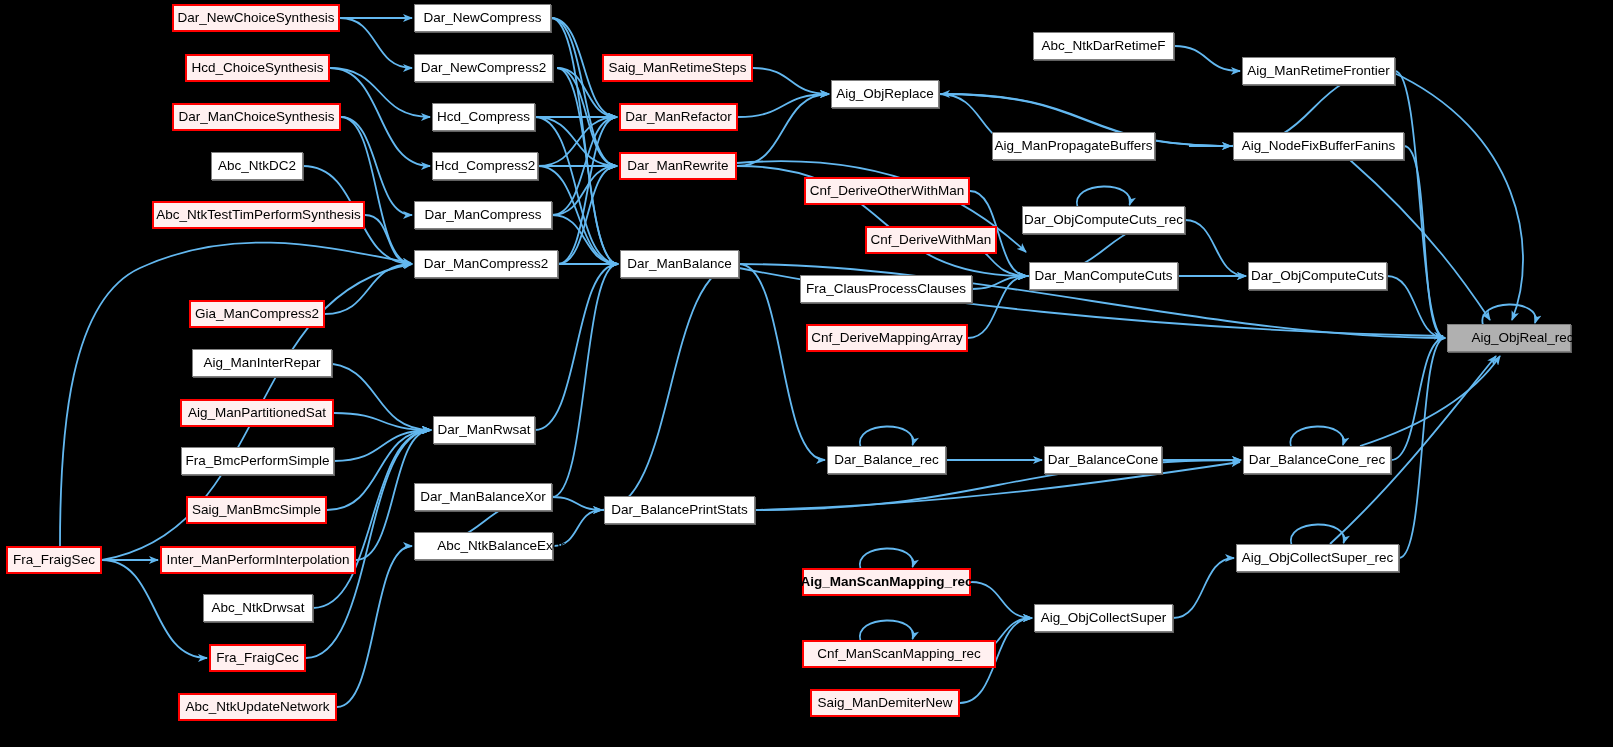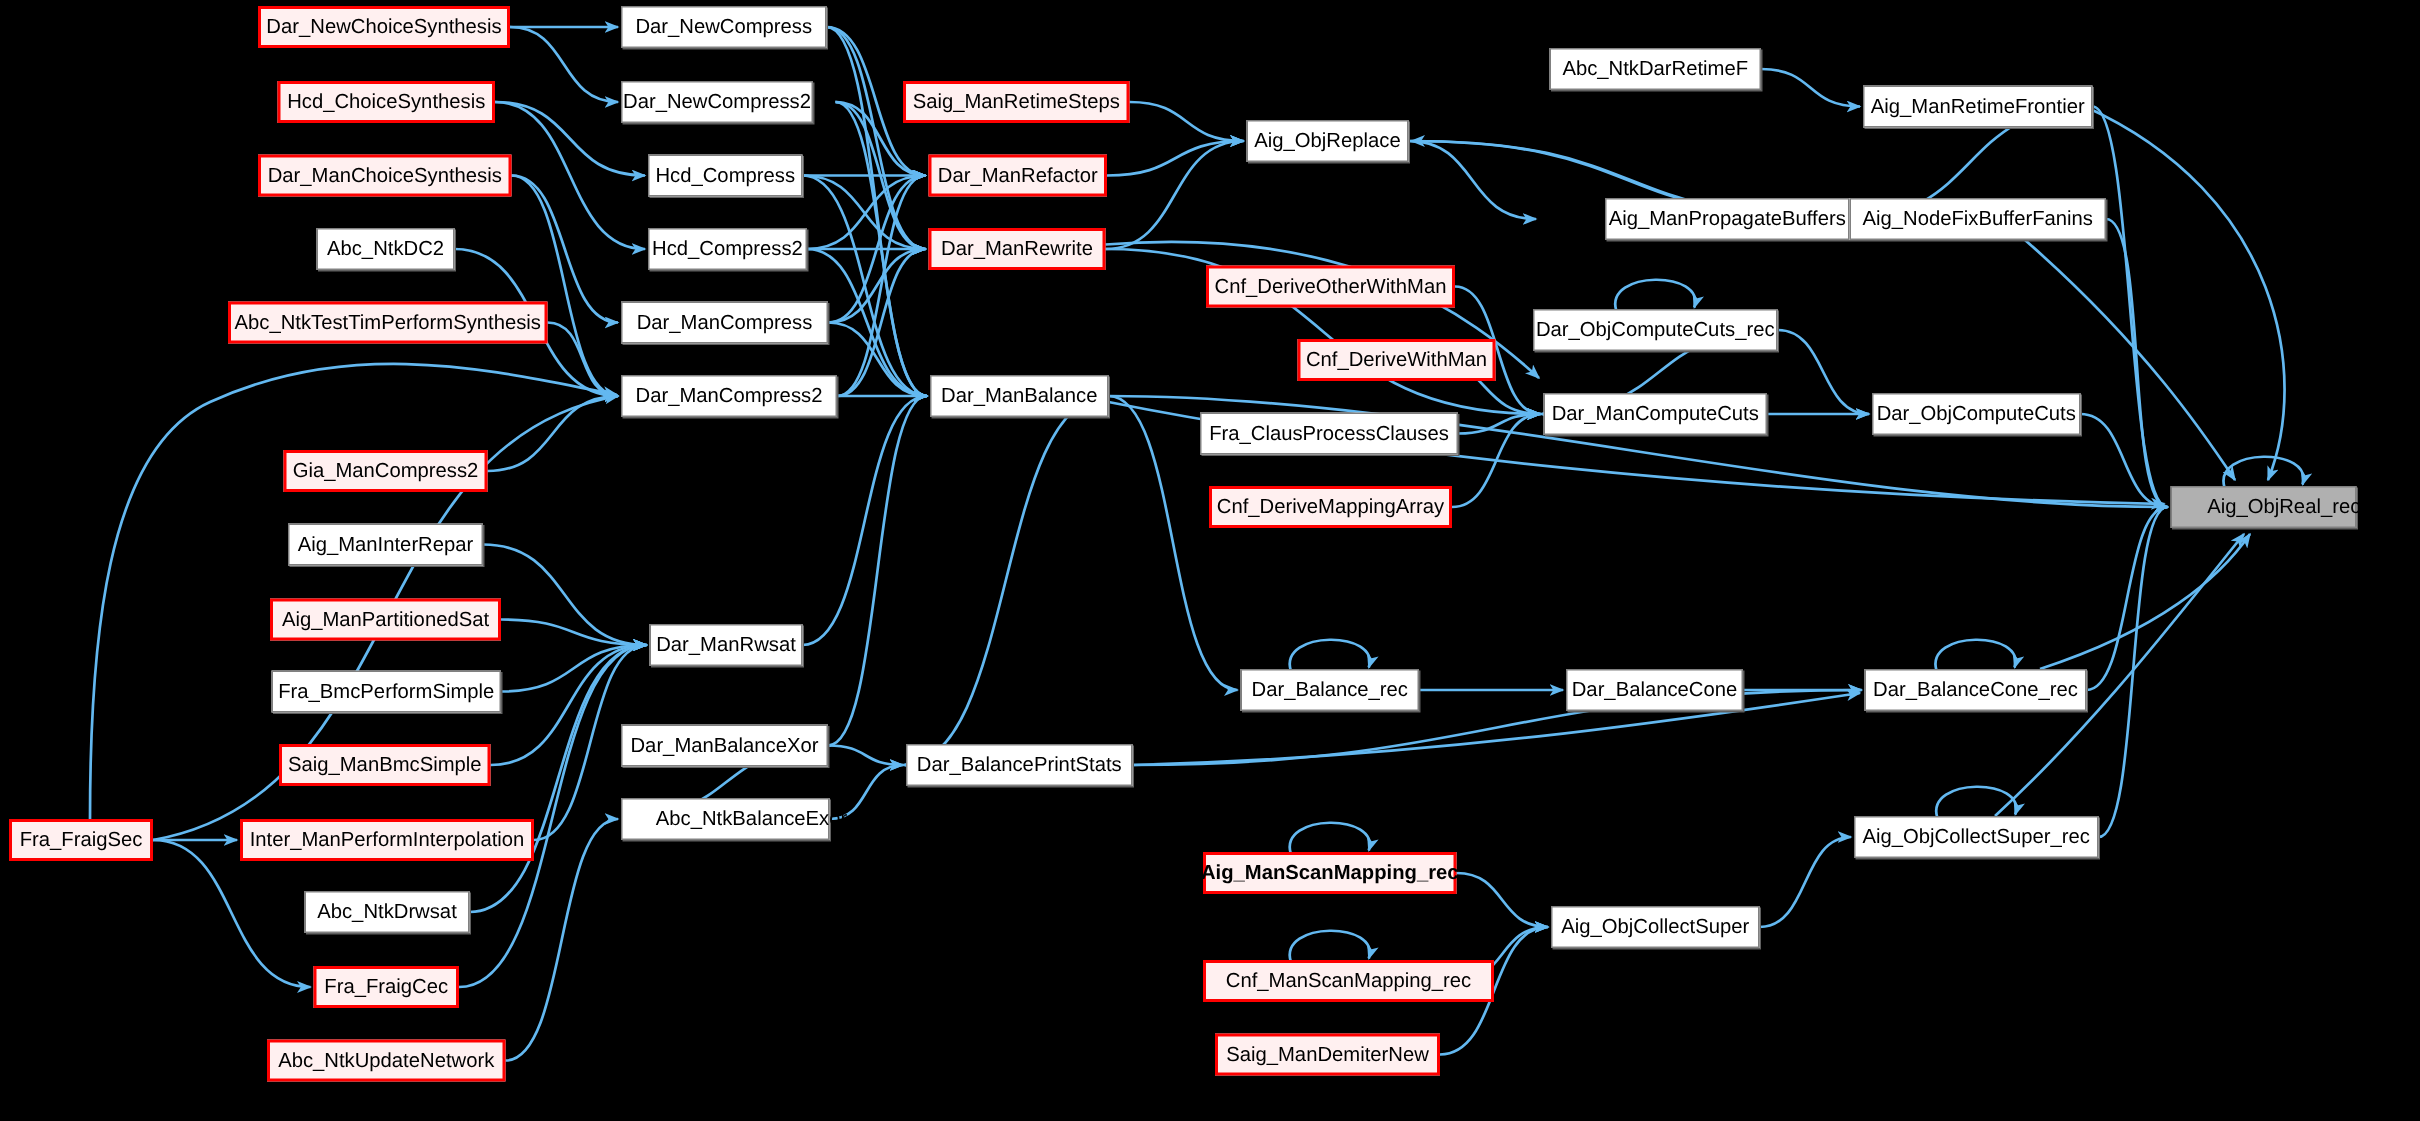--- a/index.html
+++ b/index.html
@@ -150,39 +150,39 @@
       </div>
       <div class="node" style="left: 1033px; top: 32px; width: 141px;">
         <span class="lbl">Abc_NtkDarRetimeF</span>
       </div>
       <div class="node" style="left: 1242px; top: 57px; width: 153px;">
         <span class="lbl">Aig_ManRetimeFrontier</span>
       </div>
       <div class="node red" style="left: 185px; top: 54px; width: 145px;">
         <span class="lbl">Hcd_ChoiceSynthesis</span>
       </div>
-      <div class="node" style="left: 414px; top: 54px; width: 128px;">
+      <div class="node" style="left: 414px; top: 54px; width: 139px;">
         <span class="lbl">Dar_NewCompress2</span>
       </div>
       <div class="node red" style="left: 602px; top: 54px; width: 151px;">
         <span class="lbl">Saig_ManRetimeSteps</span>
       </div>
       <div class="node" style="left: 831px; top: 80px; width: 108px;">
         <span class="lbl">Aig_ObjReplace</span>
       </div>
       <div class="node red" style="left: 172px; top: 103px; width: 169px;">
         <span class="lbl">Dar_ManChoiceSynthesis</span>
       </div>
       <div class="node" style="left: 432px; top: 103px; width: 103px;">
         <span class="lbl">Hcd_Compress</span>
       </div>
       <div class="node red" style="left: 619px; top: 103px; width: 119px;">
         <span class="lbl">Dar_ManRefactor</span>
       </div>
-      <div class="node" style="left: 1070px; top: 132px; width: 163px;">
+      <div class="node" style="left: 992px; top: 132px; width: 163px;">
         <span class="lbl">Aig_ManPropagateBuffers</span>
       </div>
       <div class="node" style="left: 1233px; top: 132px; width: 171px;">
         <span class="lbl">Aig_NodeFixBufferFanins</span>
       </div>
       <div class="node" style="left: 211px; top: 152px; width: 92px;">
         <span class="lbl">Abc_NtkDC2</span>
       </div>
       <div class="node" style="left: 432px; top: 152px; width: 106px;">
         <span class="lbl">Hcd_Compress2</span>
@@ -222,21 +222,21 @@
       </div>
       <div class="node red" style="left: 189px; top: 300px; width: 136px;">
         <span class="lbl">Gia_ManCompress2</span>
       </div>
       <div class="node red" style="left: 806px; top: 324px; width: 162px;">
         <span class="lbl">Cnf_DeriveMappingArray</span>
       </div>
       <div class="node current" style="left: 1447px; top: 324px; width: 124px; padding-left: 27px;">
         <span class="lbl">Aig_ObjReal_rec</span>
       </div>
-      <div class="node" style="left: 192px; top: 349px; width: 130px;">
+      <div class="node" style="left: 192px; top: 349px; width: 140px;">
         <span class="lbl">Aig_ManInterRepar</span>
       </div>
       <div class="node red" style="left: 180px; top: 399px; width: 154px;">
         <span class="lbl">Aig_ManPartitionedSat</span>
       </div>
       <div class="node" style="left: 433px; top: 416px; width: 102px;">
         <span class="lbl">Dar_ManRwsat</span>
       </div>
       <div class="node" style="left: 827px; top: 446px; width: 119px;">
         <span class="lbl">Dar_Balance_rec</span>

